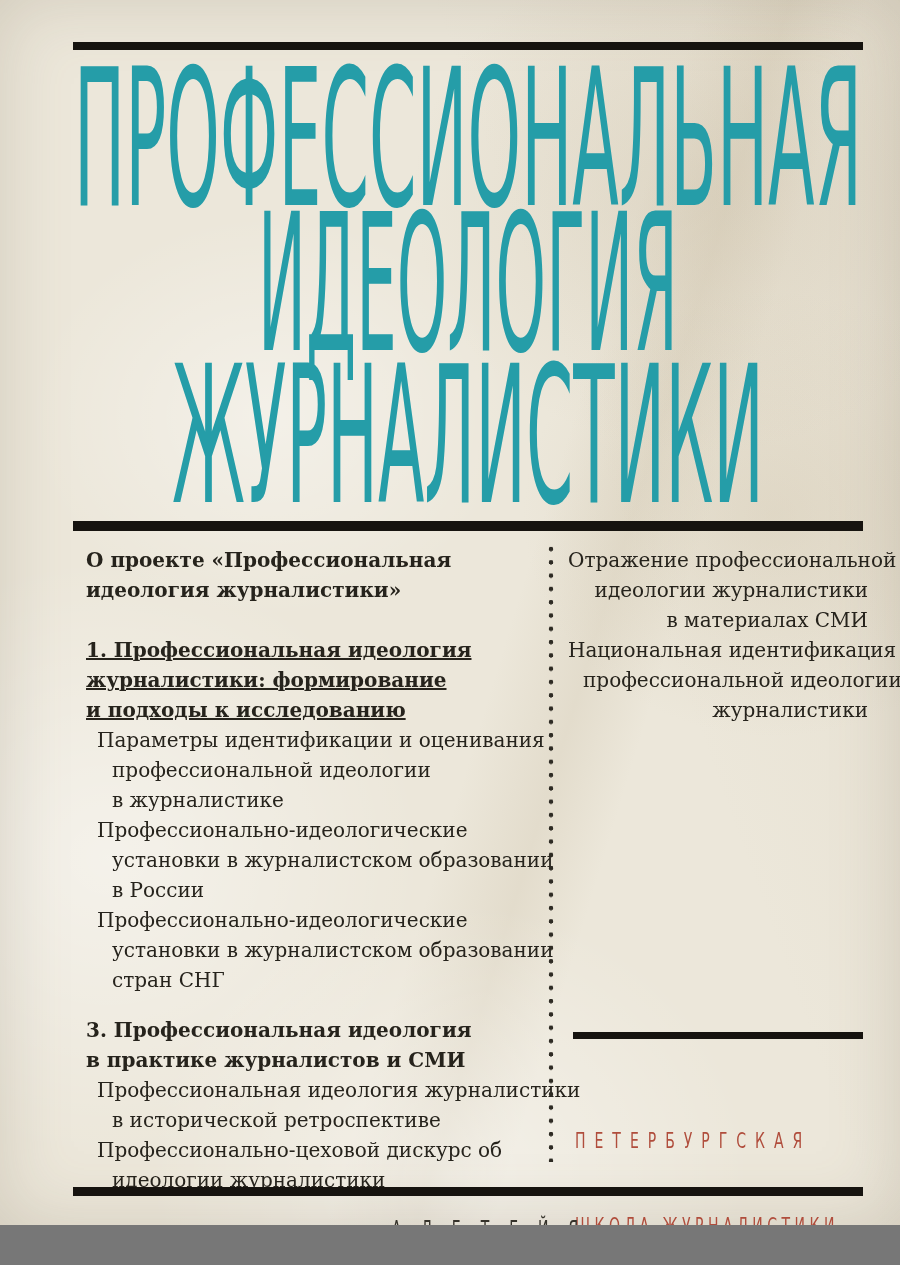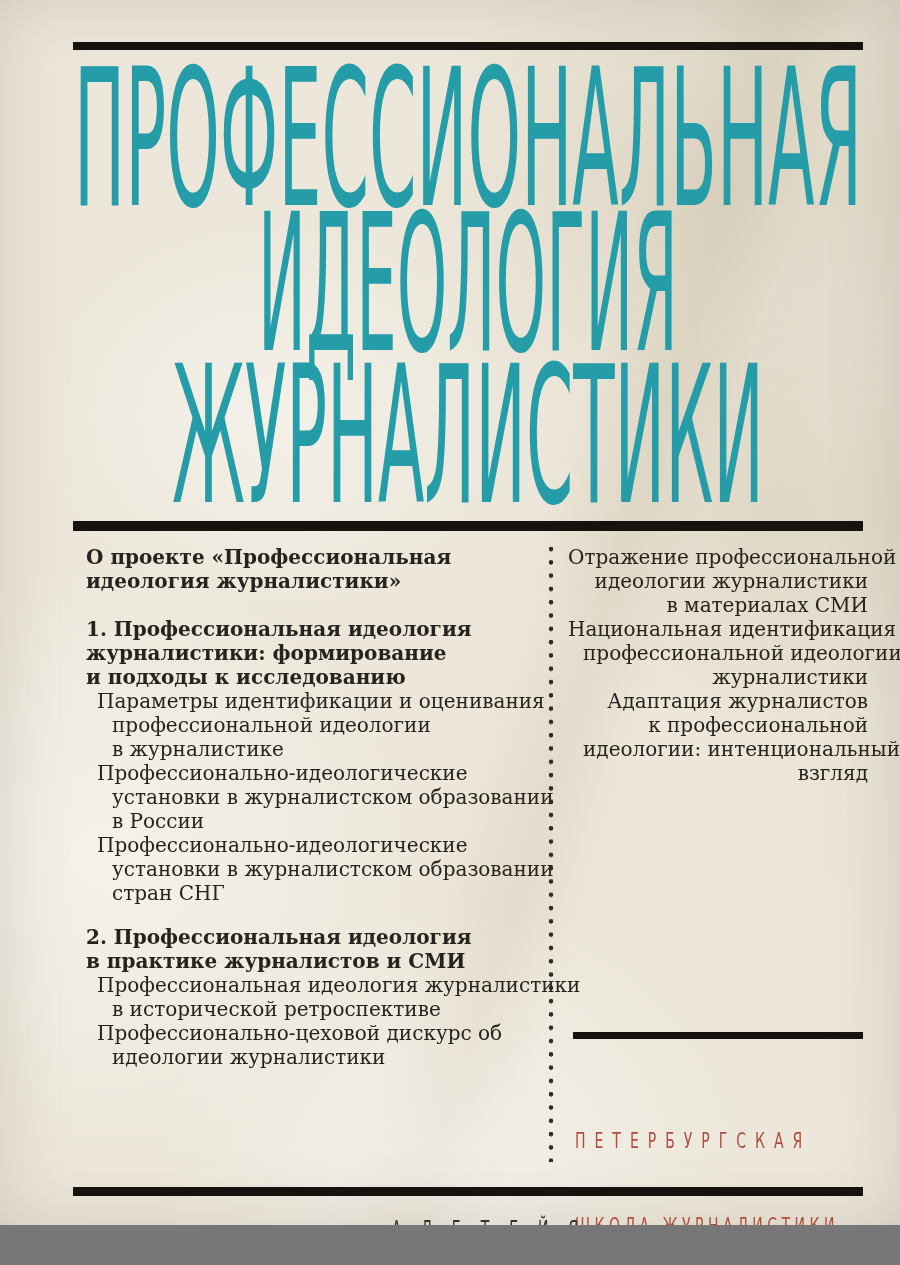--- a/index.html
+++ b/index.html
@@ -28,28 +28,28 @@
   .bar-imprint{left:573px;top:1032px;width:290px;height:7px;}
   .bar-bottom{left:73px;top:1187px;width:790px;height:9px;}
 
   .title-svg{position:absolute;left:0;top:0;width:900px;height:515px;}
   .title-svg text{
     fill:var(--teal);
     font-family:"DejaVu Sans", sans-serif;
     font-size:100px;
   }
 
-  .toc-col{position:absolute;top:545px;font-size:20px;line-height:24px;}
+  .toc-col{position:absolute;top:545px;font-size:20px;line-height:30px;}
   .toc-left{left:86px;width:468px;}
   .toc-right{left:568px;width:300px;}
   .toc-entry{white-space:pre;}
   .toc-entry.heading{font-weight:bold;}
   .toc-entry.item{padding-left:26px;text-indent:-15px;}
   .toc-right .toc-entry.item{padding-left:15px;text-indent:-15px;text-align:right;}
-  .gap-sm{margin-top:24px;}
+  .gap-sm{margin-top:30px;text-decoration:underline;}
   .gap-lg{margin-top:20px;}
 
   .divider-dotted{
     position:absolute;left:548px;top:545px;width:6px;height:617px;
     background-image:radial-gradient(circle at 3px 4px, var(--dot) 2px, rgba(0,0,0,0) 2.6px);
     background-size:6px 13.3px;background-repeat:repeat-y;
   }
 
   .imprint{
     position:absolute;left:575px;top:1068px;width:300px;
@@ -90,41 +90,37 @@
 и подходы к исследованию</div>
       <div class="toc-entry item">Параметры идентификации и оценивания
 профессиональной идеологии
 в журналистике</div>
       <div class="toc-entry item">Профессионально-идеологические
 установки в журналистском образовании
 в России</div>
       <div class="toc-entry item">Профессионально-идеологические
 установки в журналистском образовании
 стран СНГ</div>
-      <div class="toc-entry heading gap-lg">2. Профессиональная идеология
+      <div class="toc-entry heading gap-lg">3. Профессиональная идеология
 в практике журналистов и СМИ</div>
       <div class="toc-entry item">Профессиональная идеология журналистики
 в исторической ретроспективе</div>
       <div class="toc-entry item">Профессионально-цеховой дискурс об
 идеологии журналистики</div>
     </div>
 
   <div class="divider-dotted"></div>
 
   <div class="toc-col toc-right">
       <div class="toc-entry item">Отражение профессиональной
 идеологии журналистики
 в материалах СМИ</div>
       <div class="toc-entry item">Национальная идентификация
 профессиональной идеологии
 журналистики</div>
-      <div class="toc-entry item">Адаптация журналистов
-к профессиональной
-идеологии: интенциональный
-взгляд</div>
     </div>
 
   <div class="bar bar-imprint"></div>
 
   <div class="imprint">
     <div class="imp-line ls1">ПЕТЕРБУРГСКАЯ</div>
     <div class="imp-line ls2">ШКОЛА ЖУРНАЛИСТИКИ</div>
     
   </div>
 

